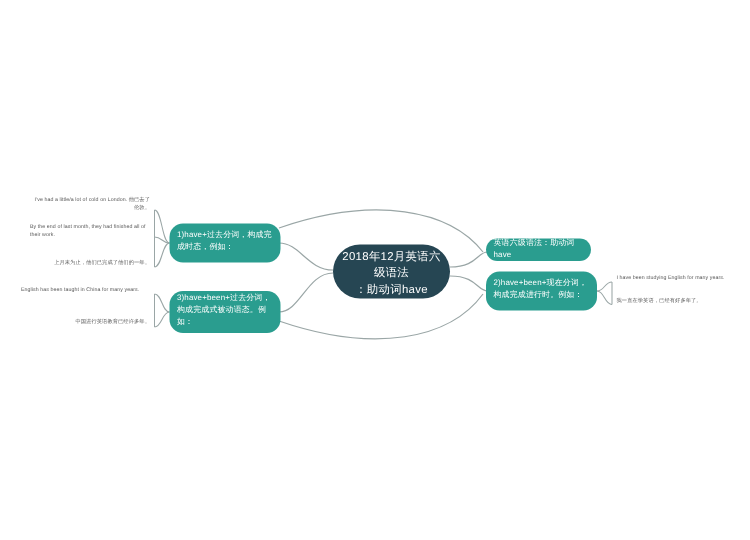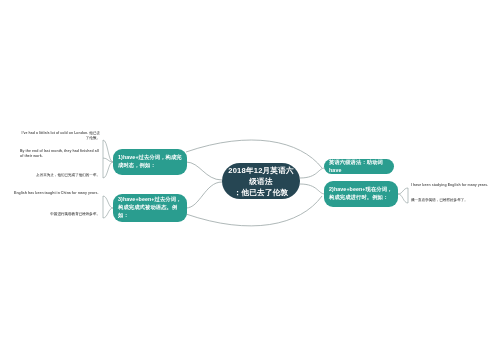--- a/index.html
+++ b/index.html
@@ -3,21 +3,21 @@
 <meta charset="utf-8">
 <style>
   html,body{margin:0;padding:0;}
   body{
     width:500px;height:360px;background:#ffffff;
     font-family:"Liberation Sans","DejaVu Sans",sans-serif;
     overflow:hidden;position:relative;
   }
   #canvas{position:absolute;inset:0;width:500px;height:360px;}
   svg.links{position:absolute;left:0;top:0;width:500px;height:360px;}
-  .node{position:absolute;box-sizing:border-box;font-weight:bold;}
+  .node{position:absolute;box-sizing:border-box;}
 
   .root{
     background:#264653;color:#ffffff;border-radius:22px;
     display:flex;align-items:center;justify-content:center;
     text-align:center;line-height:1.45;font-size:7.6px;
     padding:4px 6px;letter-spacing:.2px;
   }
   .branch{
     background:#2a9d8f;color:#ffffff;border-radius:9px;
     display:flex;align-items:center;
@@ -61,21 +61,21 @@
 
       <path d="M398,194 C403,194 403,188 408,188"></path>
       <path d="M398,194 C403,194 403,203 408,203"></path>
       <path d="M408,188 L408,203"></path>
     </g>
   </svg>
 
   <div class="node root" style="left:222px;top:163px;width:78px;height:36px;">
     <div>
       <span>2018年12月英语六级语法</span><br>
-      <span>：他已去了伦敦</span>
+      <span>：助动词have</span>
     </div>
   </div>
 
   <div class="node branch" style="left:113px;top:149px;width:74px;height:26px;">
     <span>1)have+过去分词，构成完成时态，例如：</span>
   </div>
 
   <div class="node branch" style="left:113px;top:194px;width:74px;height:28px;">
     <span>3)have+been+过去分词，构成完成式被动语态。例如：</span>
   </div>

